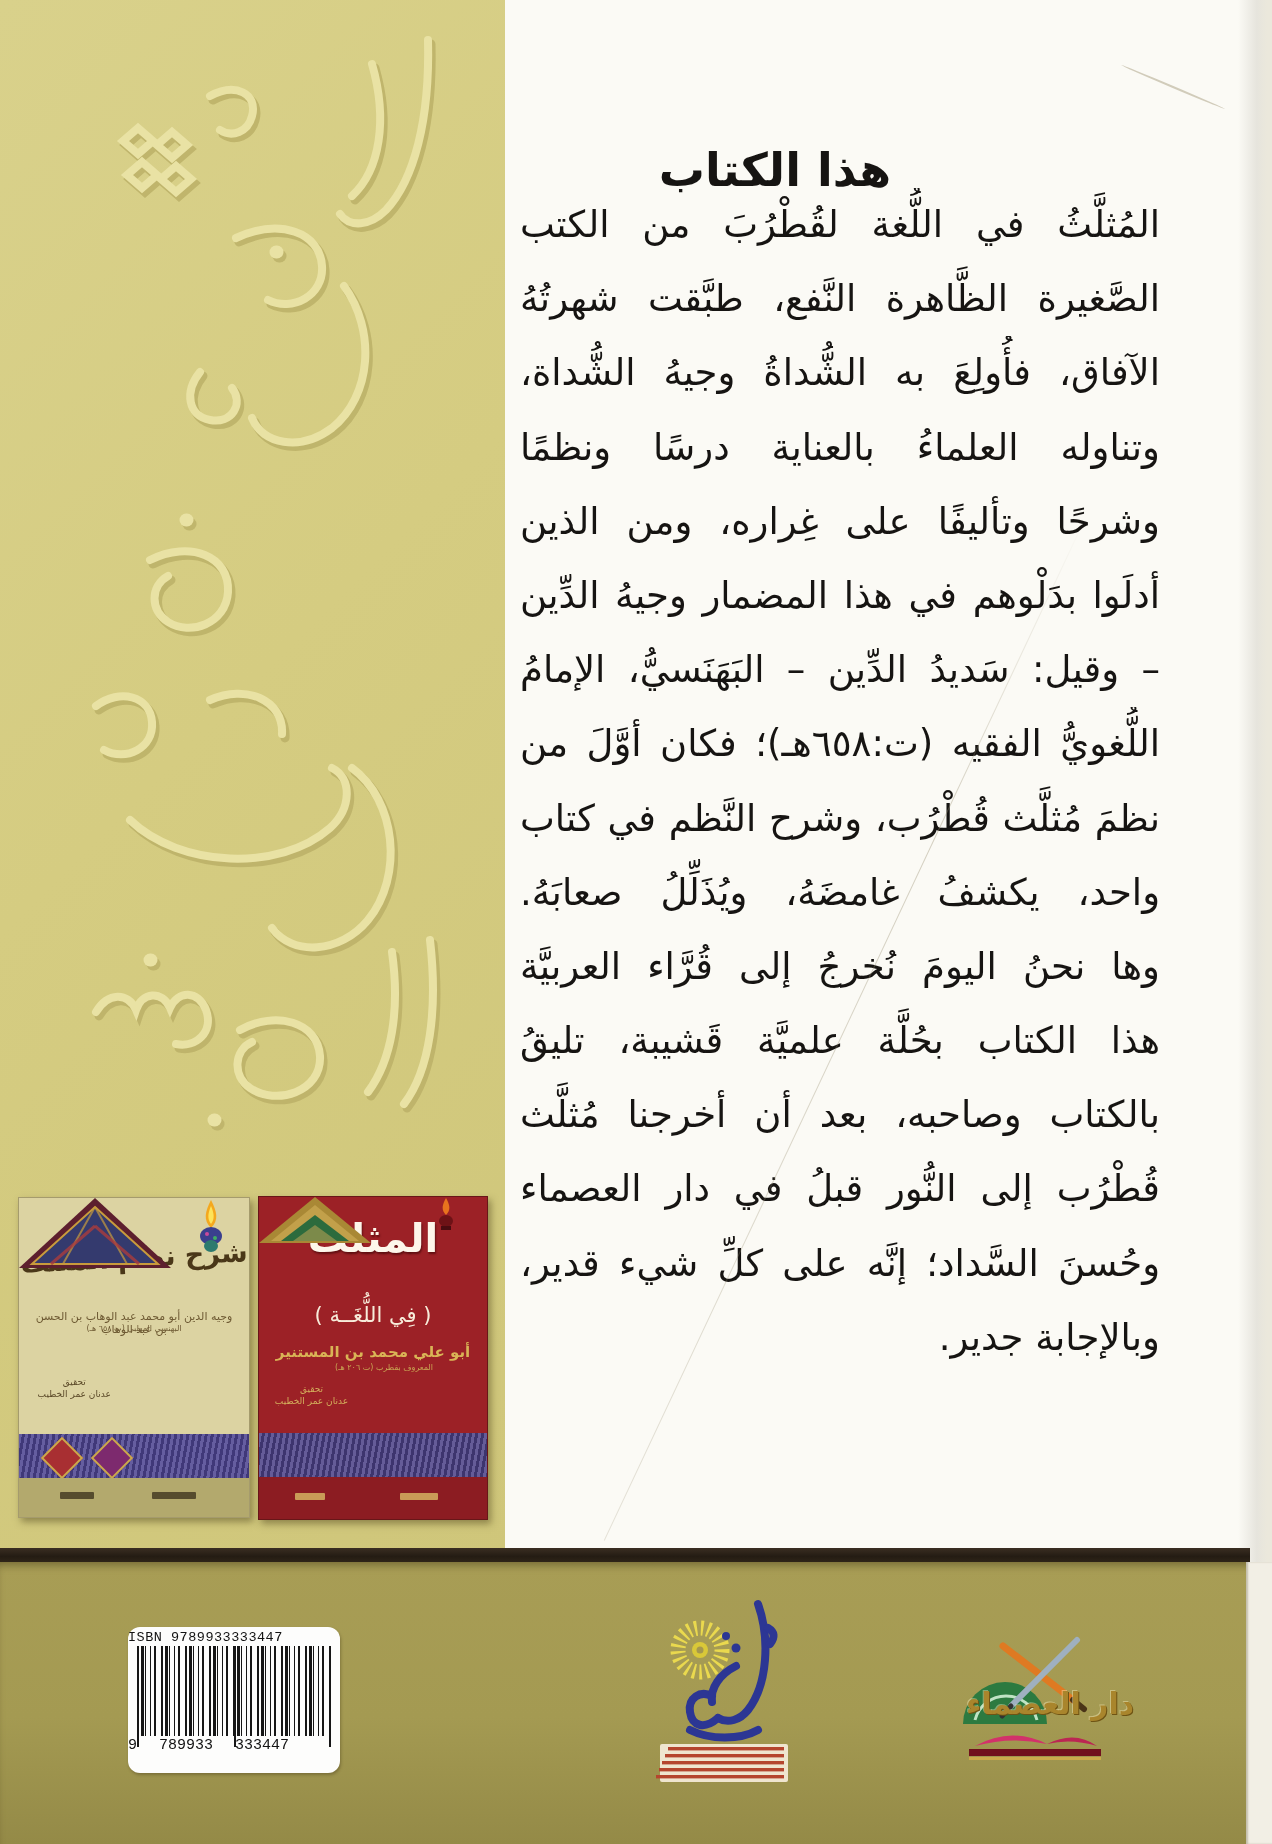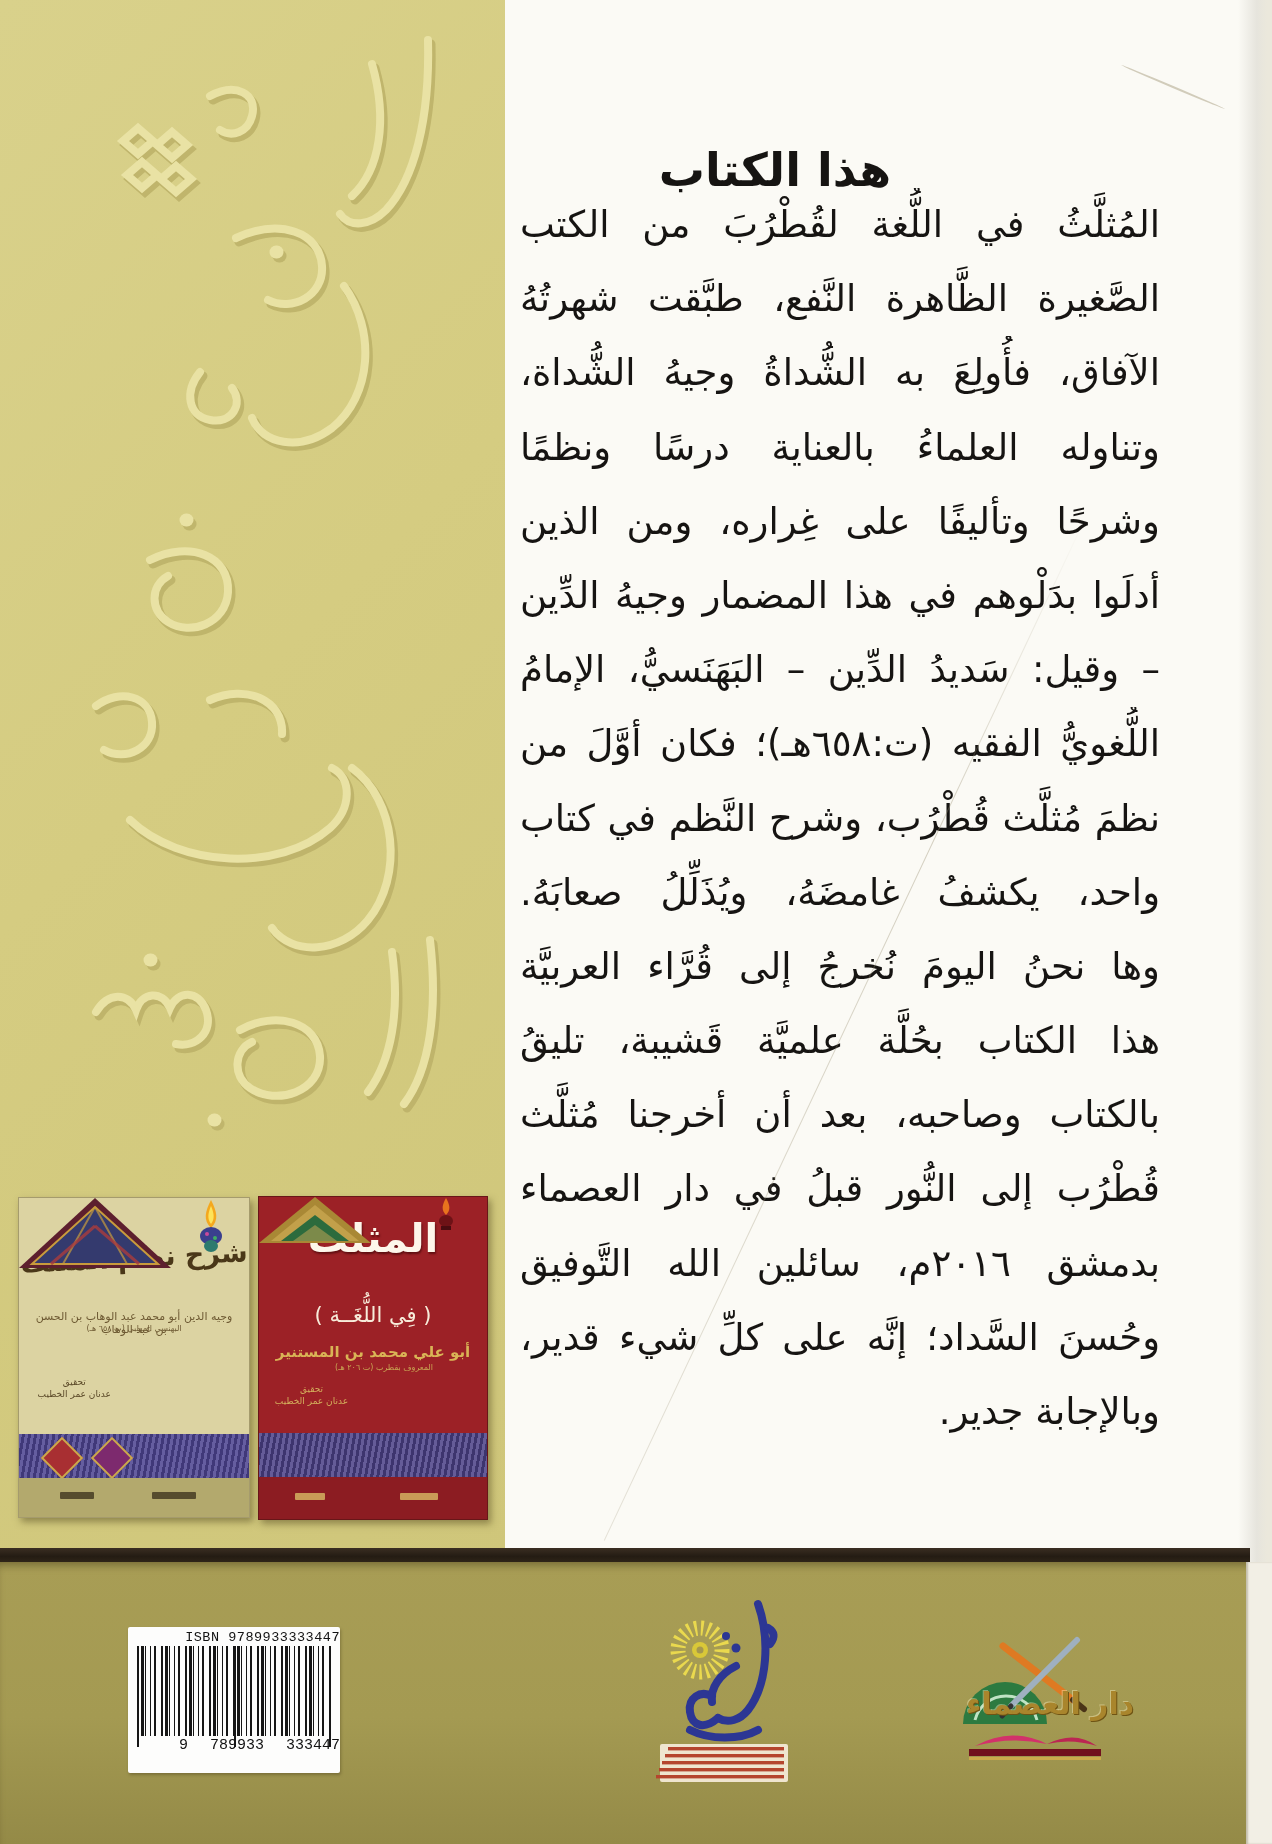--- a/index.html
+++ b/index.html
@@ -32,22 +32,22 @@
   
   .divider{position:absolute;left:0;top:1548px;width:1250px;height:14px;
            background:linear-gradient(#3a2e22,#241c13 60%,#2e2418);}
   .bottom-strip{position:absolute;left:0;top:1562px;width:100%;height:282px;
                 background:linear-gradient(#a89d55,#a49a52 55%,#948a47);
                 box-shadow:inset 0 7px 9px -4px rgba(40,30,10,.4);}
   .edge-white{position:absolute;right:0;top:1562px;width:26px;height:282px;
               background:#f2efe5;box-shadow:inset 2px 0 2px rgba(110,100,70,.35);}
   
   .barcode{position:absolute;left:128px;top:1627px;width:212px;height:146px;
-           background:#fdfdfc;border-radius:2px;box-shadow:1px 2px 3px rgba(60,50,20,.35);
-           text-align:right;font-family:"Liberation Mono",monospace;color:#131313;}
+           background:#fdfdfc;border-radius:12px;box-shadow:1px 2px 3px rgba(60,50,20,.35);
+           text-align:left;font-family:"Liberation Mono",monospace;color:#131313;}
   .bc-top{font-size:13.5px;letter-spacing:.5px;padding-top:3px;}
   .bc-bars{position:relative;height:90px;margin:1px 9px 0;
            background:repeating-linear-gradient(90deg,
              #161616 0 2px,#fdfdfc 2px 4px,#161616 4px 7px,#fdfdfc 7px 8px,
              #161616 8px 9px,#fdfdfc 9px 13px,#161616 13px 14px,#fdfdfc 14px 17px,
              #161616 17px 19px,#fdfdfc 19px 24px);}
   .g{position:absolute;top:0;width:2px;height:101px;background:#161616;}
   .g.l{left:0;} .g.m{left:50%;} .g.r{right:0;}
   .bc-bottom{font-size:15px;word-spacing:13px;margin-top:1px;}
   
@@ -213,21 +213,20 @@
     <div class="bline">وشرحًا وتأليفًا على غِراره، ومن الذين</div>
     <div class="bline">أدلَوا بدَلْوهم في هذا المضمار وجيهُ الدِّين</div>
     <div class="bline">– وقيل: سَديدُ الدِّين – البَهَنَسيُّ، الإمامُ</div>
     <div class="bline">اللُّغويُّ الفقيه (ت:٦٥٨هـ)؛ فكان أوَّلَ من</div>
     <div class="bline">نظمَ مُثلَّث قُطْرُب، وشرح النَّظم في كتاب</div>
     <div class="bline">واحد، يكشفُ غامضَهُ، ويُذَلِّلُ صعابَهُ.</div>
     <div class="bline">وها نحنُ اليومَ نُخرجُ إلى قُرَّاء العربيَّة</div>
     <div class="bline">هذا الكتاب بحُلَّة علميَّة قَشيبة، تليقُ</div>
     <div class="bline">بالكتاب وصاحبه، بعد أن أخرجنا مُثلَّث</div>
     <div class="bline">قُطْرُب إلى النُّور قبلُ في دار العصماء</div>
-    <div class="bline">بدمشق ٢٠١٦م، سائلين الله التَّوفيق</div>
     <div class="bline">وحُسنَ السَّداد؛ إنَّه على كلِّ شيء قدير،</div>
     <div class="bline last">وبالإجابة جدير.</div>
   </div>
   <div class="crease2"></div>
   <div class="right-shade"></div>
 
   <div class="divider"></div>
   <div class="bottom-strip"></div>
   <div class="edge-white"></div>
 

